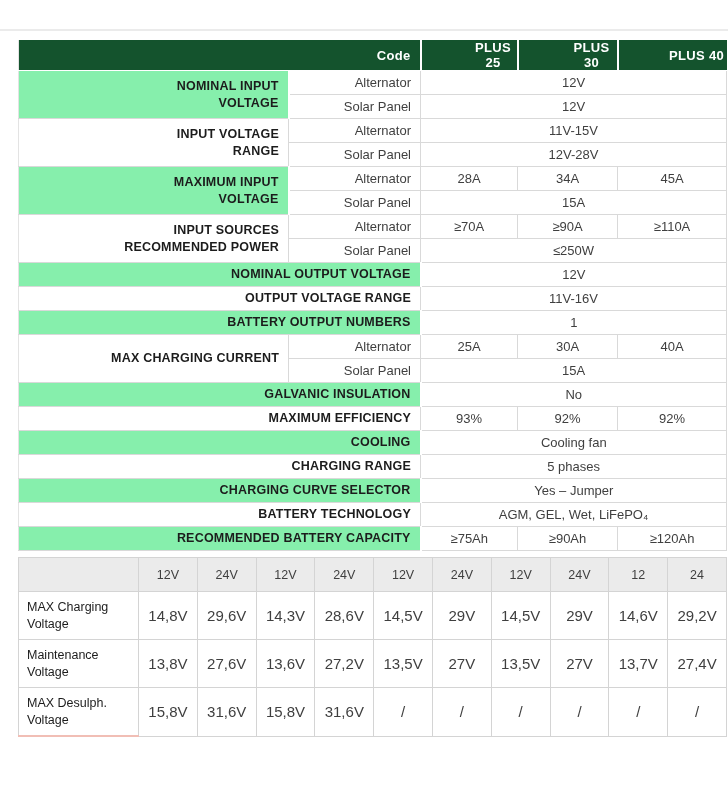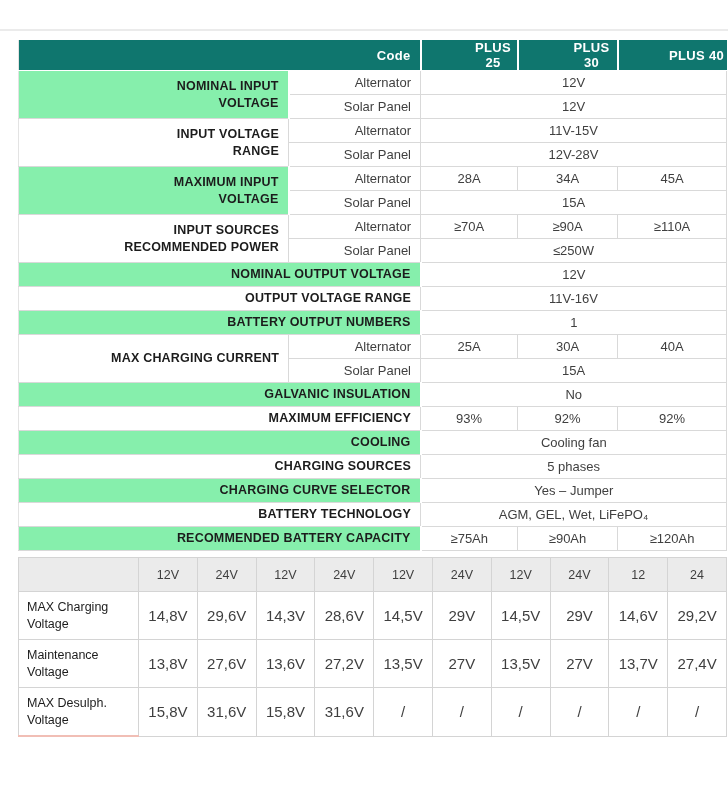--- a/index.html
+++ b/index.html
@@ -11,21 +11,21 @@
   .top-rule{position:absolute;top:29px;left:0;width:728px;height:2px;background:#ebebeb;}
   .wrap{position:absolute;left:18px;top:40px;width:708px;}
 
   table{border-collapse:collapse;table-layout:fixed;width:708px;}
   td{padding:0;vertical-align:middle;font-size:13px;color:#3f3f3f;}
 
   
   table.spec{border-left:1px solid #e3e3e3;}
   table.spec td{border-right:1px solid #d9d9d9;border-bottom:1px solid #d9d9d9;height:23px;}
   table.spec tr.hdr td{
-    background:#0f766e;color:#ffffff;font-weight:bold;font-size:13px;
+    background:#14532d;color:#ffffff;font-weight:bold;font-size:13px;
     letter-spacing:.3px;border-right:2px solid #ffffff;border-bottom:1px solid #ffffff;height:23px;padding-left:48px;
   }
   table.spec tr.hdr td:last-child{border-right:0;}
   .codecell{text-align:right;padding-right:9px;}
   .model{text-align:center;}
   .lbl{
     font-weight:bold;text-align:right;padding-right:9px;color:#1c1c1c;
     font-size:12.5px;letter-spacing:.2px;white-space:pre-line;line-height:1.35;
   }
   .gray{background:#86efac;border-right:2px solid #ffffff !important;}
@@ -155,21 +155,21 @@
       <td class="val">92%</td>
       <td class="val">92%</td>
     </tr>
 
     <tr>
       <td colspan="2" class="lbl gray">COOLING</td>
       <td colspan="3" class="val">Cooling fan</td>
     </tr>
 
     <tr>
-      <td colspan="2" class="lbl">CHARGING SOURCES</td>
+      <td colspan="2" class="lbl">CHARGING RANGE</td>
       <td colspan="3" class="val">5 phases</td>
     </tr>
 
     <tr>
       <td colspan="2" class="lbl gray">CHARGING CURVE SELECTOR</td>
       <td colspan="3" class="val">Yes – Jumper</td>
     </tr>
 
     <tr>
       <td colspan="2" class="lbl">BATTERY TECHNOLOGY</td>

